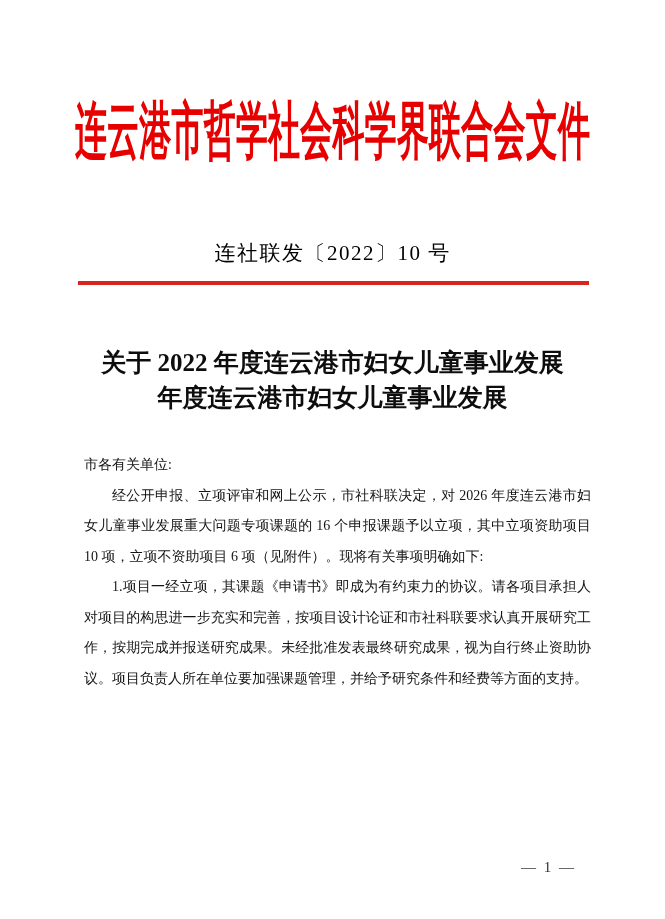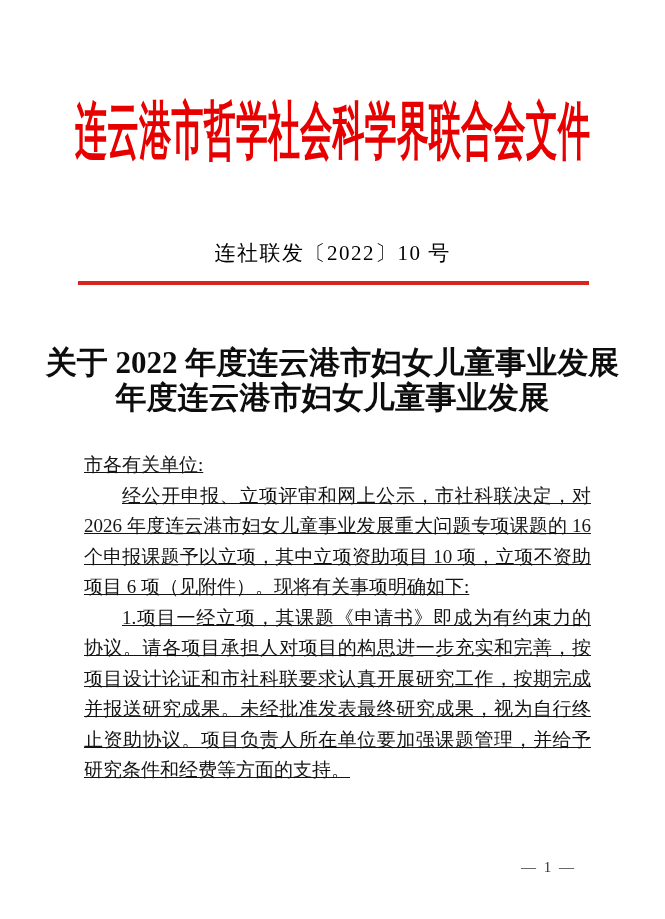--- a/index.html
+++ b/index.html
@@ -51,37 +51,36 @@
     width: 511px; height: 4px;
     background: var(--rule-red);
   }
 
   
   .doc-title {
     position: absolute;
     top: 337px; left: 0;
     width: 100%;
     text-align: center;
-    font-size: 31px;
+    font-size: 25px;
     line-height: 35px;
     font-weight: 700;
     color: #0d0d0d;
   }
   .doc-title span { display: block; }
 
   
   .doc-body {
     position: absolute;
     top: 442px; left: 84px;
     width: 507px;
-    font-size: 19px;
+    font-size: 14px;
     line-height: 30.5px;
     text-align: justify;
     color: #141414;
-    text-decoration: underline;
   }
   .doc-body p { margin: 0; }
   .para-indent { text-indent: 2em; }
 
   
   .page-number {
     position: absolute;
     top: 851px; right: 89px;
     font-size: 15px;
     letter-spacing: 2px;

